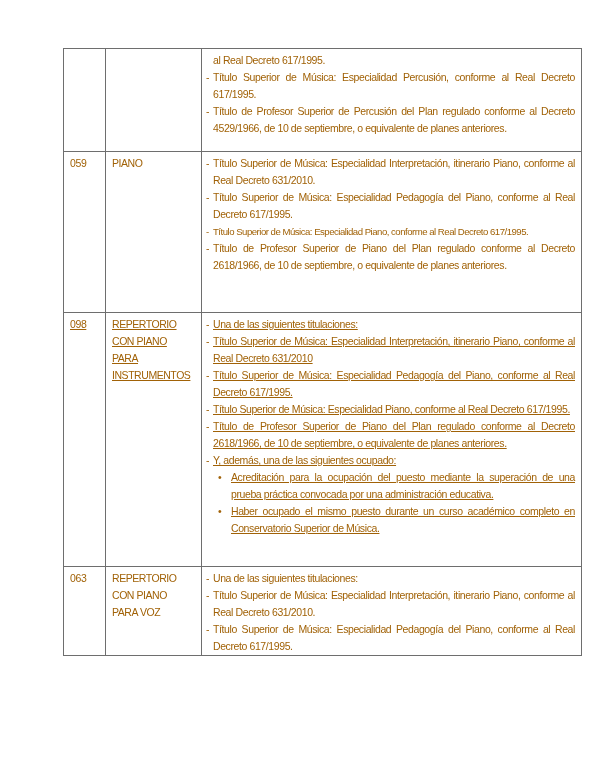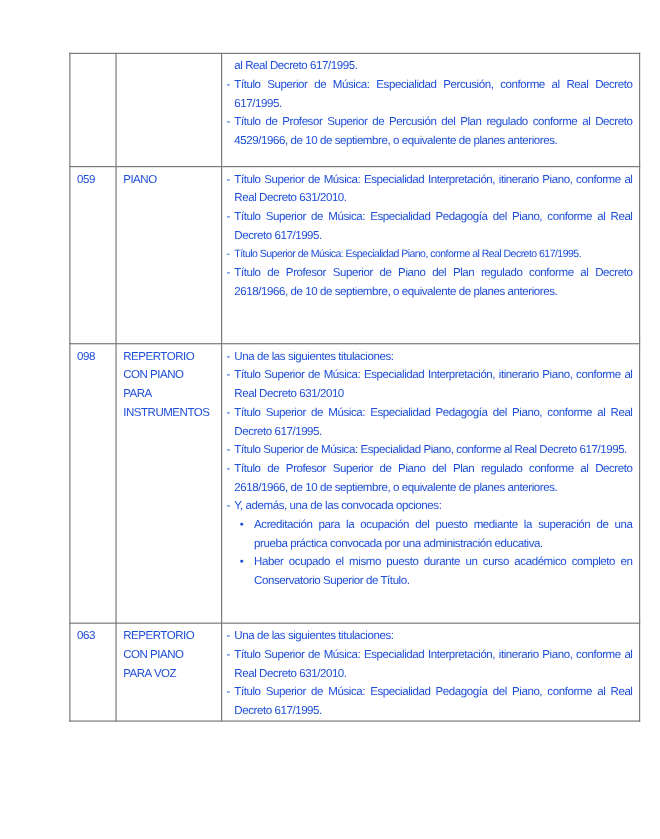--- a/index.html
+++ b/index.html
@@ -3,21 +3,21 @@
 <meta charset="utf-8">
 <style>
   * { margin: 0; padding: 0; box-sizing: border-box; }
   html, body { background: #e9e9e9; }
   .page {
     position: relative;
     width: 600px;
     height: 763px;
     background: #ffffff;
     font-family: "Liberation Sans", sans-serif;
-    color: #1d4ed8;
+    color: #a16207;
     overflow: hidden;
   }
   table.doc-table {
     position: absolute;
     left: 63px;
     top: 48px;
     width: 518px;
     border-collapse: collapse;
     table-layout: fixed;
   }
@@ -26,21 +26,21 @@
   col.c3 { width: 380px; }
   td {
     border: 1px solid #6e6e6e;
     vertical-align: top;
     font-size: 10.5px;
     line-height: 17px;
     letter-spacing: -0.4px;
   }
   tr.r1 { height: 103px; }
   tr.r2 { height: 161px; margin-top: 44px; }
-  tr.r3 { height: 254px; }
+  tr.r3 { height: 254px; text-decoration: underline; }
   tr.r4 { height: 88px; }
   td.code { padding: 3px 2px 0 6px; }
   td.spec { padding: 3px 9px 0 6px; letter-spacing: -0.45px; }
   td.req  { padding: 3px 6px 0 4px; }
   .item {
     position: relative;
     padding-left: 7px;
     text-align: justify;
   }
   .item .marker {
@@ -93,23 +93,23 @@
 
       <tr class="r3">
         <td class="code">098</td>
         <td class="spec">REPERTORIO CON PIANO PARA INSTRUMENTOS</td>
         <td class="req">
           <div class="item"><span class="marker">-</span><span class="txt">Una de las siguientes titulaciones:</span></div>
           <div class="item"><span class="marker">-</span><span class="txt">Título Superior de Música: Especialidad Interpretación, itinerario Piano, conforme al Real Decreto 631/2010</span></div>
           <div class="item"><span class="marker">-</span><span class="txt">Título Superior de Música: Especialidad Pedagogía del Piano, conforme al Real Decreto 617/1995.</span></div>
           <div class="item"><span class="marker">-</span><span class="txt">Título Superior de Música: Especialidad Piano, conforme al Real Decreto 617/1995.</span></div>
           <div class="item"><span class="marker">-</span><span class="txt">Título de Profesor Superior de Piano del Plan regulado conforme al Decreto 2618/1966, de 10 de septiembre, o equivalente de planes anteriores.</span></div>
-          <div class="item"><span class="marker">-</span><span class="txt">Y, además, una de las convocada opciones:</span></div>
+          <div class="item"><span class="marker">-</span><span class="txt">Y, además, una de las siguientes ocupado:</span></div>
           <div class="item bullet"><span class="marker">•</span><span class="txt">Acreditación para la ocupación del puesto mediante la superación de una prueba práctica convocada por una administración educativa.</span></div>
-          <div class="item bullet"><span class="marker">•</span><span class="txt">Haber ocupado el mismo puesto durante un curso académico completo en Conservatorio Superior de Título.</span></div>
+          <div class="item bullet"><span class="marker">•</span><span class="txt">Haber ocupado el mismo puesto durante un curso académico completo en Conservatorio Superior de Música.</span></div>
         </td>
       </tr>
 
       <tr class="r4">
         <td class="code">063</td>
         <td class="spec">REPERTORIO CON PIANO PARA VOZ</td>
         <td class="req">
           <div class="item"><span class="marker">-</span><span class="txt">Una de las siguientes titulaciones:</span></div>
           <div class="item"><span class="marker">-</span><span class="txt">Título Superior de Música: Especialidad Interpretación, itinerario Piano, conforme al Real Decreto 631/2010.</span></div>
           <div class="item"><span class="marker">-</span><span class="txt">Título Superior de Música: Especialidad Pedagogía del Piano, conforme al Real Decreto 617/1995.</span></div>

